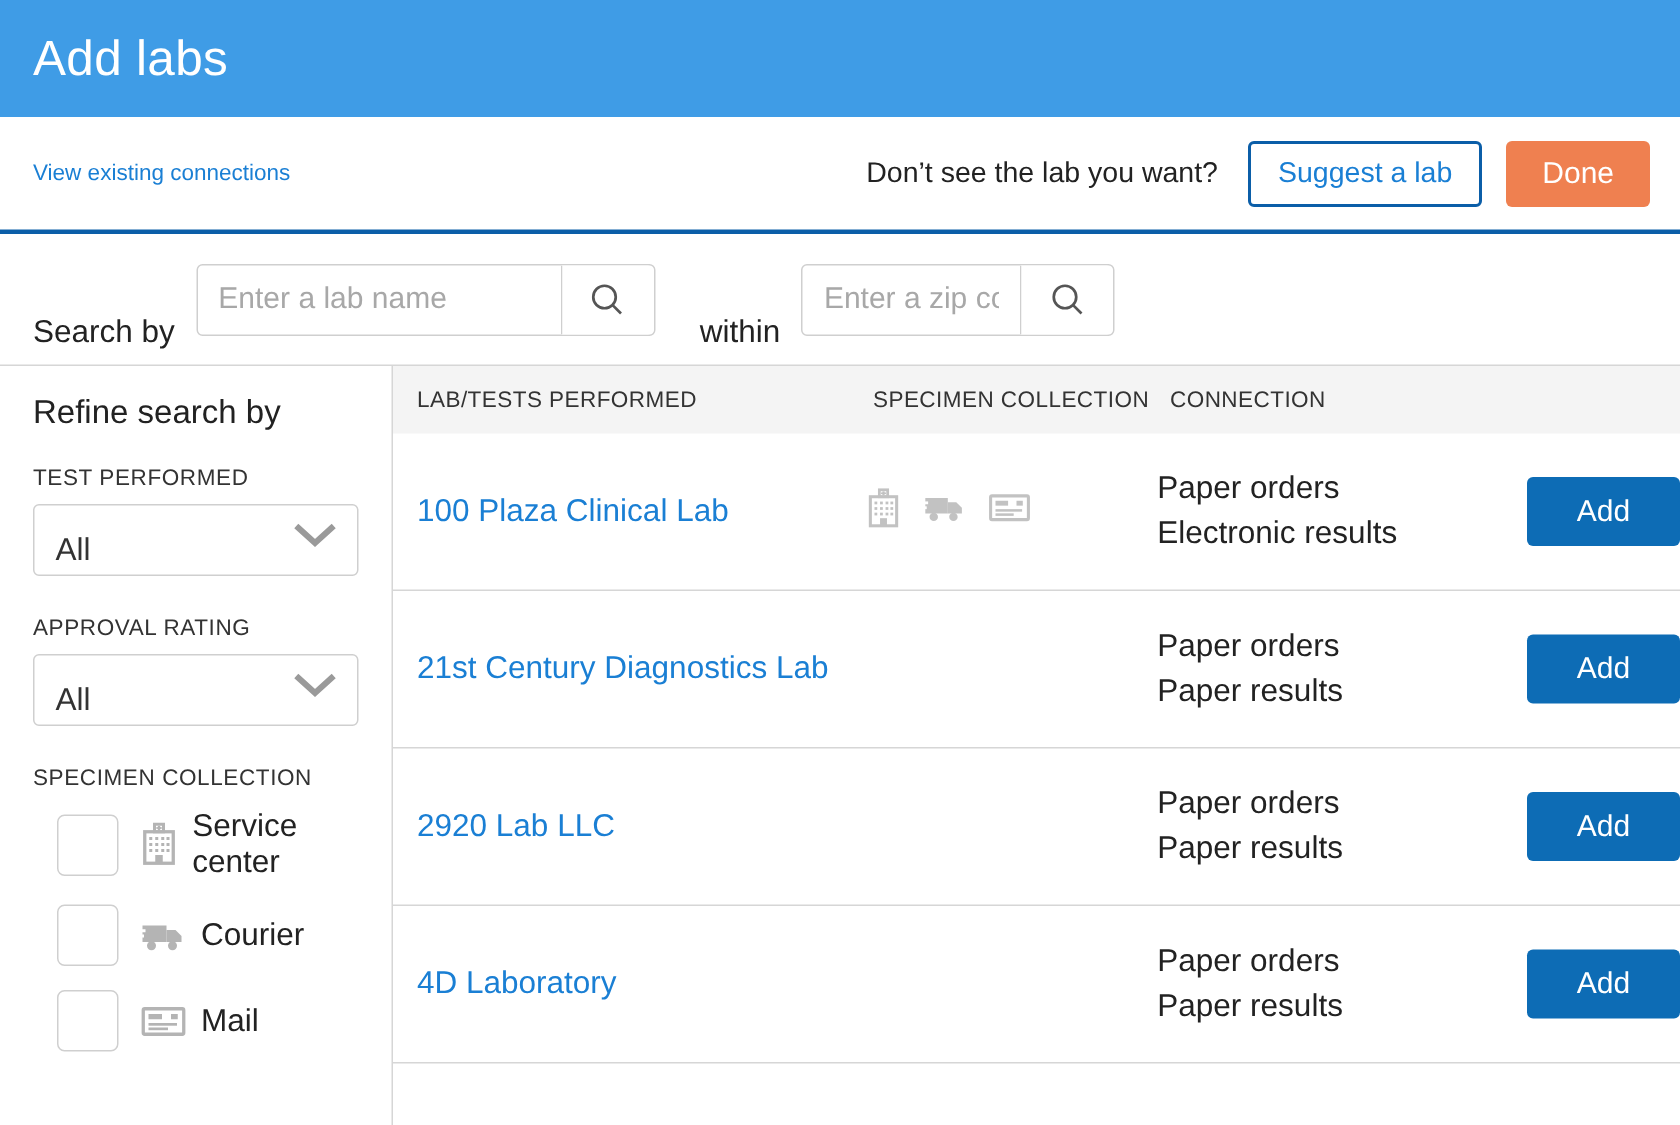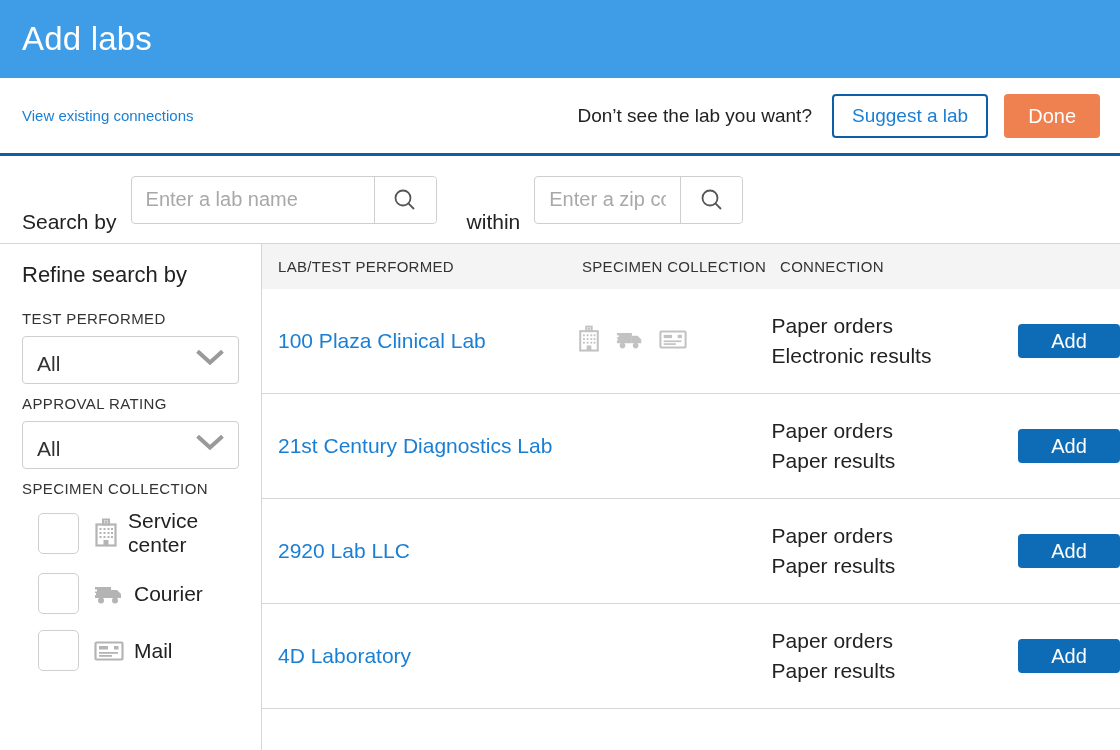--- a/index.html
+++ b/index.html
@@ -154,23 +154,23 @@
     color: #333333;
     margin-bottom: 9px;
   }
   .select-wrap {
     position: relative;
     height: 48px;
     border: 1px solid #cfcfcf;
     border-radius: 4px;
     background: #ffffff;
     display: flex;
-    align-items: flex-start;
-    padding: 15px 14px;
-    margin-bottom: 11px;
+    align-items: flex-end;
+    padding: 4px 14px;
+    margin-bottom: 26px;
     cursor: pointer;
   }
   .select-wrap .value {
     font-size: 21px;
     color: #333333;
   }
   .chev {
     position: absolute;
     right: 14px;
     top: 50%;
@@ -253,21 +253,21 @@
     white-space: nowrap;
   }
   .btn-add {
     border: none;
     background: #0d6cb5;
     color: #ffffff;
     font-size: 20px;
     font-family: "Liberation Sans", sans-serif;
     border-radius: 4px;
     width: 102px;
-    height: 34px;
+    height: 46px;
     cursor: pointer;
     margin-left: 40px;
   }
 </style>
 </head>
 <body>
 
 <div class="titlebar">
   <h1>Add labs</h1>
 </div>
@@ -387,21 +387,21 @@
           <rect x="5" y="15" width="13" height="1.8" fill="#b4b4b4"></rect>
         </svg>
       </div>
       <span class="check-text">Mail</span>
     </div>
   </div>
 
   <div class="results">
 
     <div class="thead">
-      <div class="col-lab">LAB/TEST PERFORMED</div>
+      <div class="col-lab">LAB/TESTS PERFORMED</div>
       <div class="col-spec">SPECIMEN COLLECTION</div>
       <div class="col-conn">CONNECTION</div>
       <div class="col-act"></div>
     </div>
 
     <div class="row">
       <div class="col-lab">
         <div class="lab-name">100 Plaza Clinical Lab</div>
       </div>
       <div class="col-spec">

